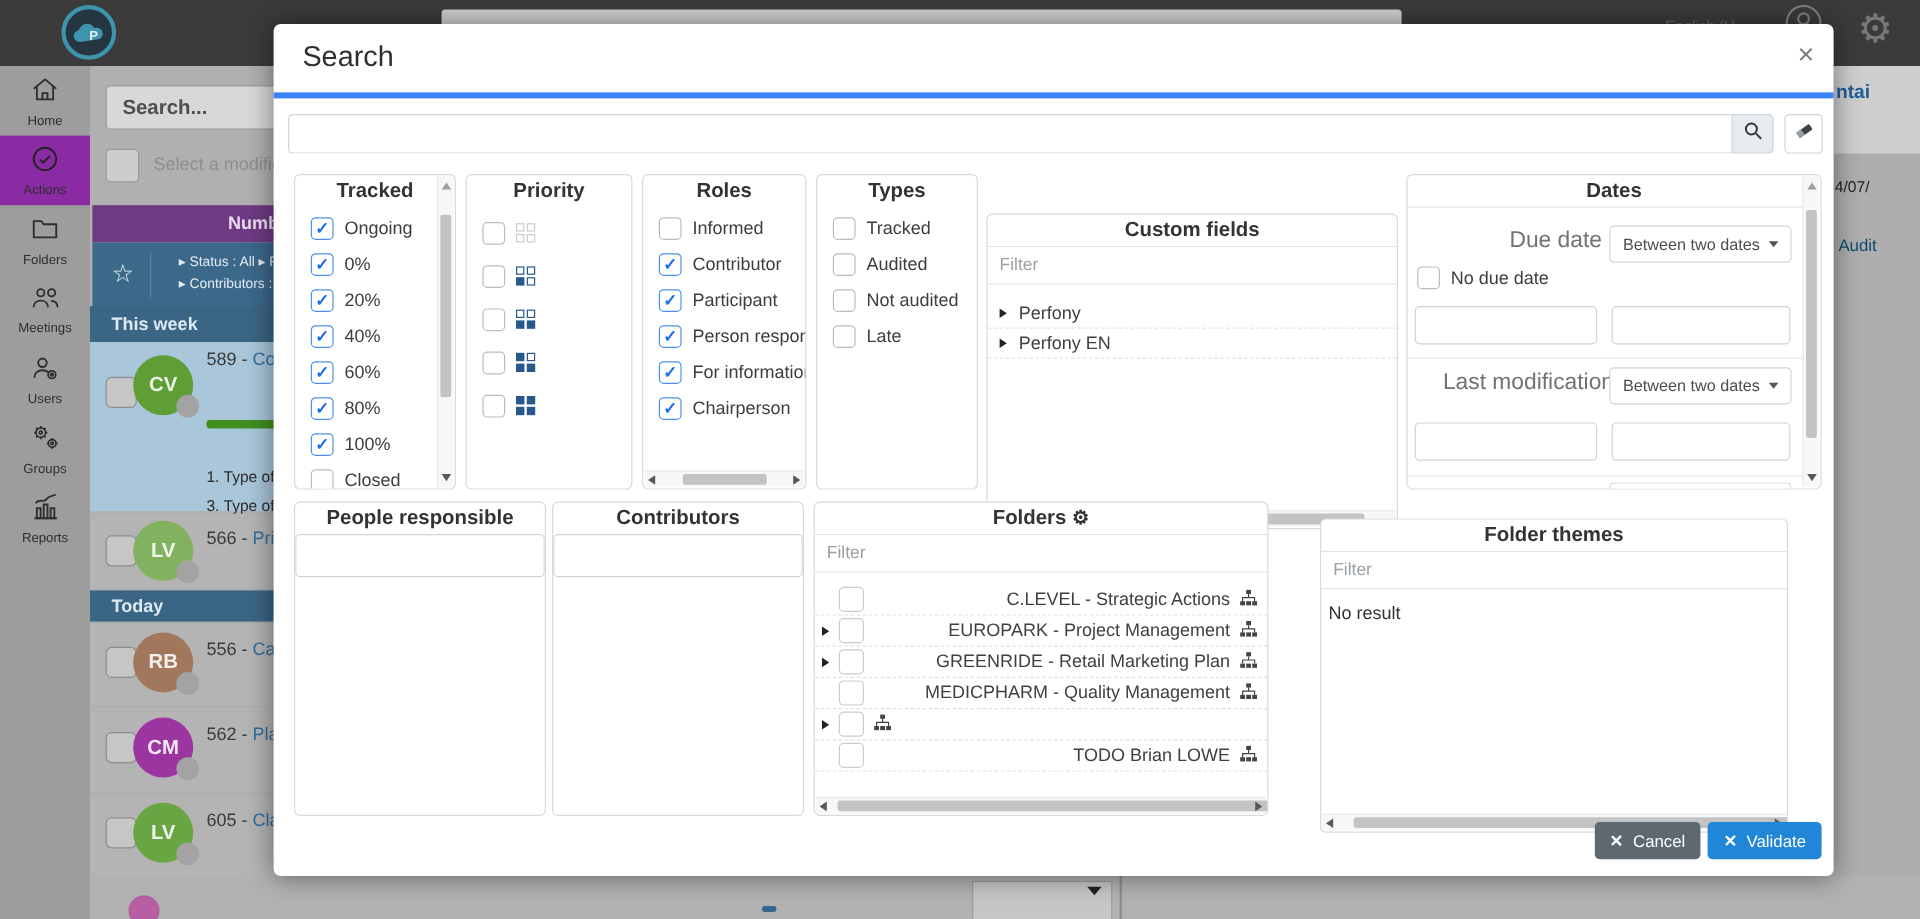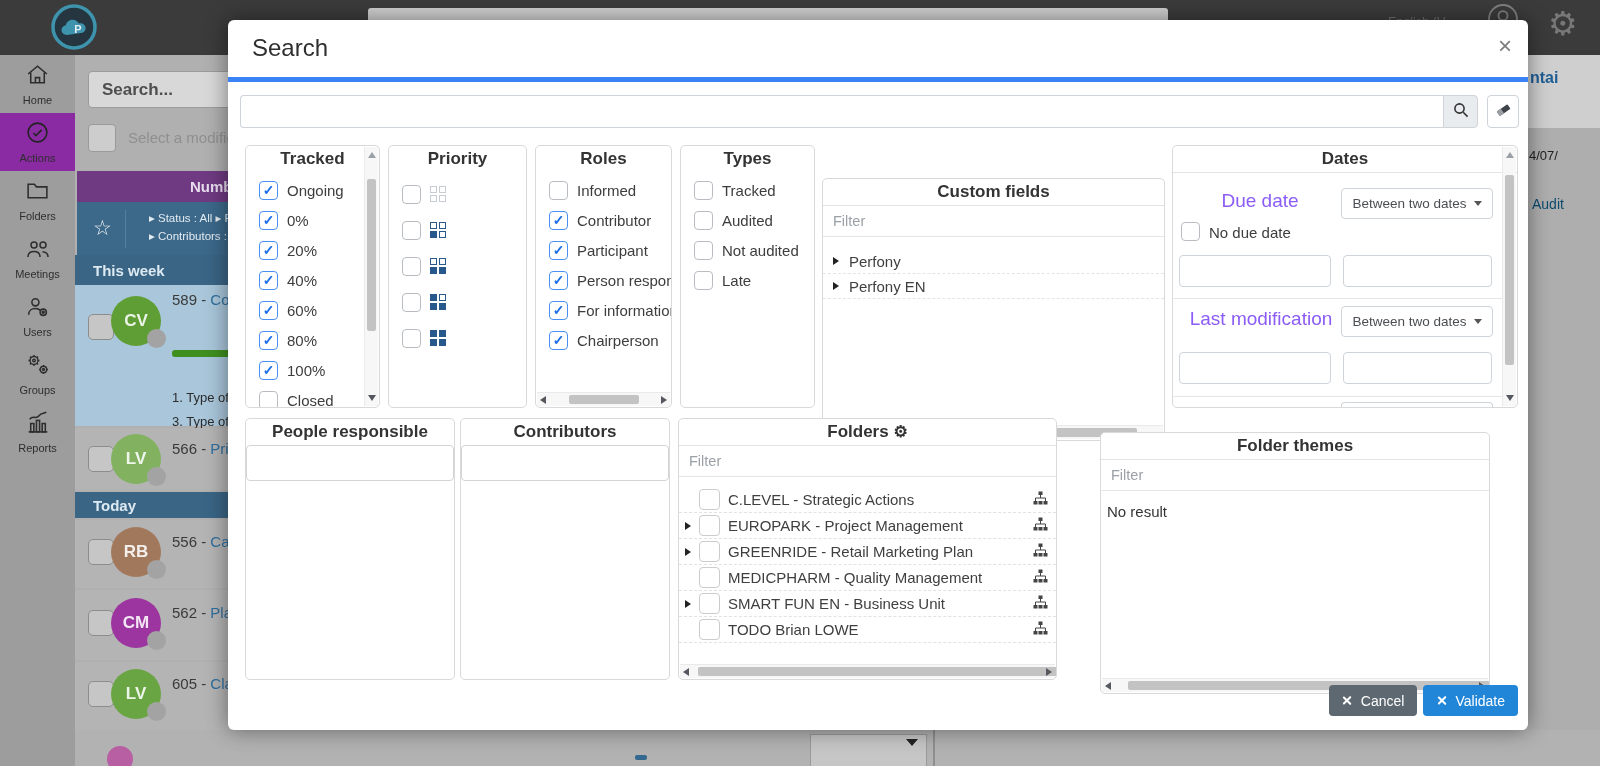--- a/index.html
+++ b/index.html
@@ -43,36 +43,36 @@
   .cblbl{font-size:15px;color:#3d3d3d;white-space:nowrap;}
   .pgrid{display:grid;grid-template-columns:7px 7px;grid-template-rows:7px 7px;gap:2px;}
   .sq{box-sizing:border-box;width:7px;height:7px;}
   .sq.f{background:#27598c;}
   .sq.o{border:1.5px solid #27598c;}
   .sq.g{border:1.5px solid #c8cdd3;}
   .filter-input{display:block;width:100%;box-sizing:border-box;height:31px;border:none;border-bottom:1px solid #e6e6e6;padding:0 10px;font-size:14.5px;color:#333;outline:none;background:#fff;}
   .filter-input::placeholder{color:#9aa0a6;}
   .trow{display:flex;align-items:center;height:24px;border-bottom:1px dashed #e4e4e4;padding-left:10px;gap:10px;font-size:15px;color:#3f3f3f;}
   .frow{display:flex;align-items:center;height:25px;border-bottom:1px dashed #e2e2e2;padding:0 8px 0 6px;gap:8px;font-size:15px;color:#3f3f3f;}
-  .frow .lbl{flex:1;white-space:nowrap;overflow:hidden;}
+  .frow .lbl{flex:1;white-space:nowrap;overflow:hidden;text-align:right;}
   .fcb{width:21px;height:21px;border:1px solid #ccc;border-radius:4px;background:#fff;flex:none;box-sizing:border-box;}
   .tri{width:0;height:0;border-left:6px solid #222;border-top:4px solid transparent;border-bottom:4px solid transparent;flex:none;}
   .tsp{width:6px;flex:none;}
   .vscroll{position:absolute;top:1px;bottom:1px;right:1px;width:13px;background:#f7f7f7;border-left:1px solid #eaeaea;}
   .vthumb{position:absolute;left:2px;right:2px;background:#c3c3c3;border-radius:2px;}
   .hscroll{position:absolute;left:1px;right:1px;bottom:1px;height:13px;background:#f7f7f7;border-top:1px solid #eaeaea;}
   .hthumb{position:absolute;top:2px;bottom:2px;background:#c3c3c3;border-radius:2px;}
   .aup{position:absolute;left:3px;top:5px;width:0;height:0;border-left:4px solid transparent;border-right:4px solid transparent;border-bottom:6px solid #9aa0a6;}
   .adn{position:absolute;left:3px;bottom:5px;width:0;height:0;border-left:4px solid transparent;border-right:4px solid transparent;border-top:6px solid #55585e;}
   .alt{position:absolute;left:3px;top:3px;width:0;height:0;border-top:4px solid transparent;border-bottom:4px solid transparent;border-right:6px solid #55585e;}
   .art{position:absolute;right:3px;top:3px;width:0;height:0;border-top:4px solid transparent;border-bottom:4px solid transparent;border-left:6px solid #55585e;}
   .sel{position:absolute;height:31px;border:1px solid #ced4da;border-radius:4px;background:#fff;display:flex;align-items:center;justify-content:center;gap:7px;font-size:13.5px;color:#4a4e52;box-sizing:border-box;}
   .caret{width:0;height:0;border-left:4.5px solid transparent;border-right:4.5px solid transparent;border-top:5px solid #555;}
   .dinput{position:absolute;height:32px;border:1px solid #ced4da;border-radius:4px;background:#fff;box-sizing:border-box;}
-  .dlabel{position:absolute;font-size:19px;color:#8b5cf6;text-align:center;}
+  .dlabel{position:absolute;font-size:19px;color:#737373;text-align:right;}
   .btnrow{position:absolute;top:665px;right:10px;display:flex;gap:6px;}
   .btn{display:flex;align-items:center;gap:8px;height:31px;padding:0 13px;border-radius:4px;color:#fff;font-size:14px;border:none;cursor:pointer;font-family:inherit;}
   .btn.cancel{background:#5e6871;}
   .btn.validate{background:#2186d8;justify-content:flex-end;}
   .xmark{position:relative;width:11px;height:11px;flex:none;}
   .xmark::before,.xmark::after{content:"";position:absolute;left:4.5px;top:0;width:2.4px;height:11px;background:#fff;border-radius:1px;}
   .xmark::before{transform:rotate(45deg);}
   .xmark::after{transform:rotate(-45deg);}
   .pempty-input{margin:0;border:1px solid #d4d4d4;border-radius:4px;height:34px;}
 </style>
@@ -535,21 +535,20 @@
                 <rect x="5.5" y="0.5" width="4" height="3.5" fill="#444"></rect>
                 <path d="M7.5 4v3M2.5 10V7h10v3" stroke="#444" fill="none"></path>
                 <rect x="0.5" y="10" width="4" height="3.5" fill="#444"></rect>
                 <rect x="5.5" y="10" width="4" height="3.5" fill="#444"></rect>
                 <rect x="10.5" y="10" width="4" height="3.5" fill="#444"></rect>
               </svg></span>
           </div>
         <div class="frow">
             <span class="tri"></span>
             <span class="fcb"></span>
-            <span class="lbl">SMART FUN EN - Business Unit</span>
             <span><svg width="15" height="14" viewBox="0 0 15 14">
                 <rect x="5.5" y="0.5" width="4" height="3.5" fill="#444"></rect>
                 <path d="M7.5 4v3M2.5 10V7h10v3" stroke="#444" fill="none"></path>
                 <rect x="0.5" y="10" width="4" height="3.5" fill="#444"></rect>
                 <rect x="5.5" y="10" width="4" height="3.5" fill="#444"></rect>
                 <rect x="10.5" y="10" width="4" height="3.5" fill="#444"></rect>
               </svg></span>
           </div>
         <div class="frow">
             <span class="tsp"></span>

